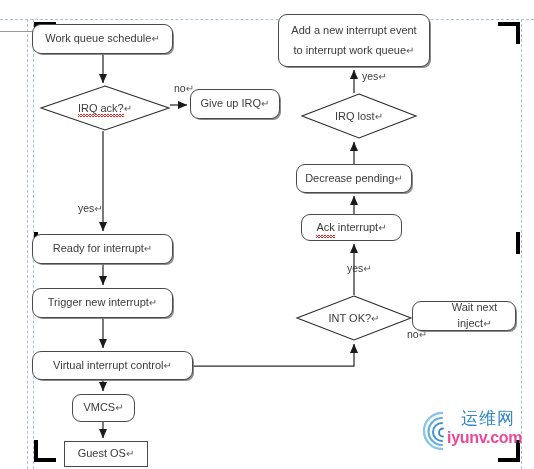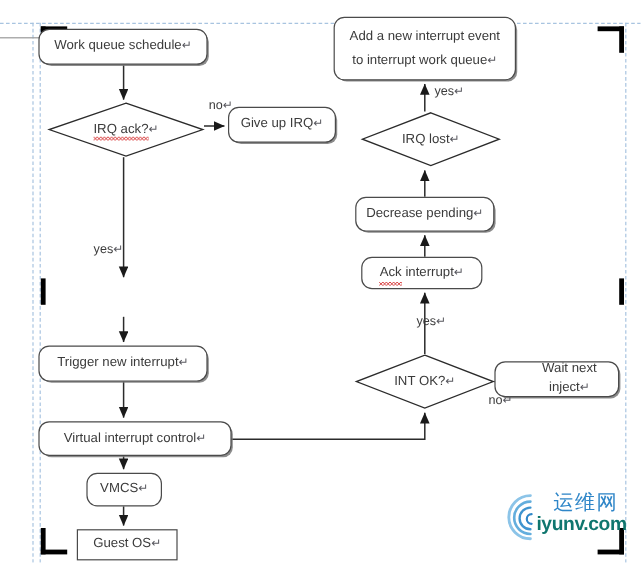--- a/index.html
+++ b/index.html
@@ -159,21 +159,21 @@
     color: #2f86c8;
     font-family: "DejaVu Sans", sans-serif;
     letter-spacing: 1px;
   }
   #watermark .wm-en {
     position: absolute;
     left: 38px;
     top: 26px;
     font-size: 16px;
     font-weight: bold;
-    color: #0f766e;
+    color: #ec4899;
     font-family: "Liberation Sans", sans-serif;
     letter-spacing: -0.3px;
   }
   #watermark svg {
     position: absolute;
     left: 0;
     top: 0;
   }
 </style>
 </head>
@@ -252,20 +252,23 @@
     </svg>
     <div class="dlabel">
       <span><span class="sq">IRQ ack?</span><span class="cr">↵</span></span>
     </div>
   </div>
 
   <div class="node round shadowed" style="left:190px; top:89px; width:90px; height:30px;">
     <span class="txt"><span>Give up IRQ</span><span class="cr">↵</span></span>
   </div>
 
+  <div class="node round shadowed" style="left:32px; top:234px; width:141px; height:30px;">
+    <span class="txt"><span>Ready for interrupt</span><span class="cr">↵</span></span>
+  </div>
 
   <div class="node round shadowed" style="left:32px; top:288px; width:141px; height:30px;">
     <span class="txt"><span>Trigger new interrupt</span><span class="cr">↵</span></span>
   </div>
 
   <div class="node round shadowed" style="left:32px; top:351px; width:161px; height:29px;">
     <span class="txt"><span>Virtual interrupt control</span><span class="cr">↵</span></span>
   </div>
 
   <div class="node round" style="left:72px; top:394px; width:63px; height:28px;">

